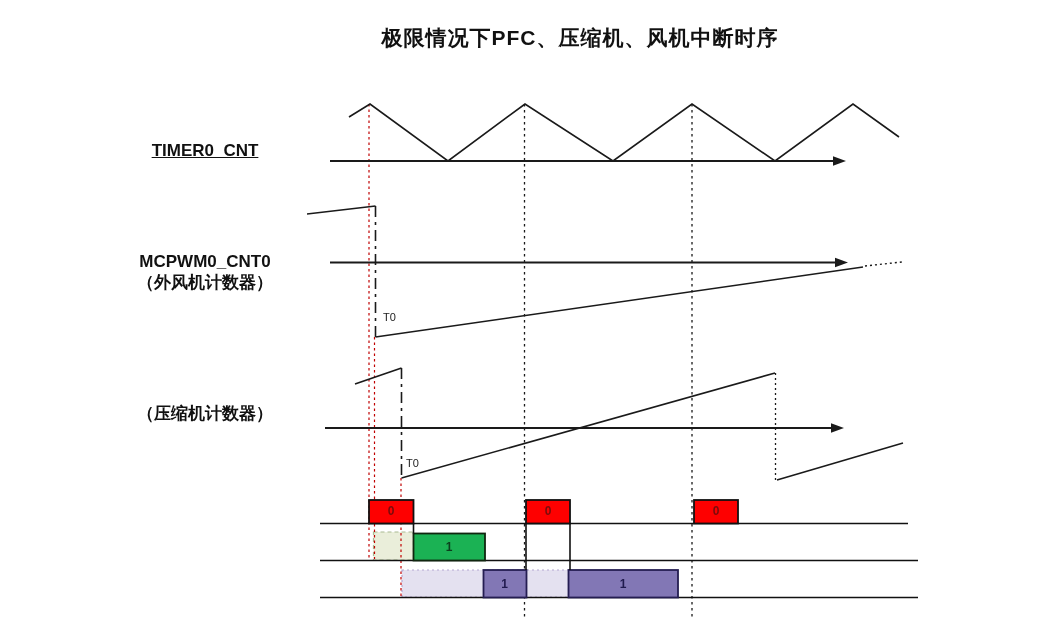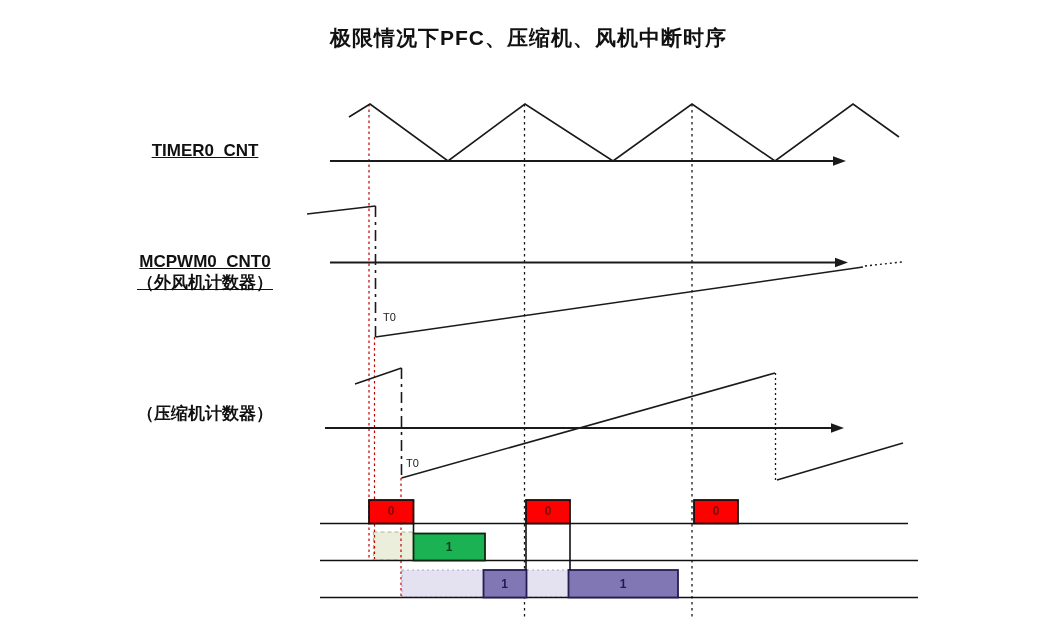--- a/index.html
+++ b/index.html
@@ -2,29 +2,29 @@
 <html><head>
 <meta charset="utf-8">
 <style>
   html,body{margin:0;padding:0;}
   body{
     width:1060px;height:632px;background:#ffffff;position:relative;overflow:hidden;
     font-family:"Liberation Sans", sans-serif;color:#111;
   }
   .abs{position:absolute;}
   .title{
-    left:330px;top:24px;width:500px;text-align:left;
+    left:330px;top:24px;width:500px;text-align:center;
     font-size:21px;font-weight:bold;letter-spacing:1px;
   }
   .row-label{
     left:90px;width:230px;text-align:center;
     font-size:17px;font-weight:600;line-height:21px;
   }
   .row-label-1{top:140px;text-decoration:underline;}
-  .row-label-2{top:251px;text-decoration:underline;}
+  .row-label-2{top:251px;}
   .row-label-3{top:403px;}
   .t0-label{font-size:11px;color:#222;}
   .t0-cnt0{left:383px;top:311px;}
   .t0-cnt1{left:406px;top:457px;}
   .digit{font-size:12px;font-weight:bold;text-align:center;line-height:15px;}
   .digit-red{color:#7a0b0b;}
   .digit-green{color:#0c3f1d;}
   .digit-purple{color:#201a4e;}
   svg{position:absolute;left:0;top:0;}
 </style>

